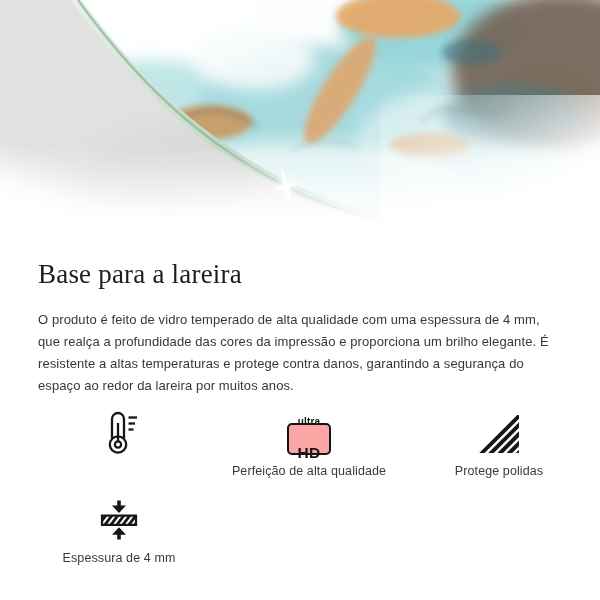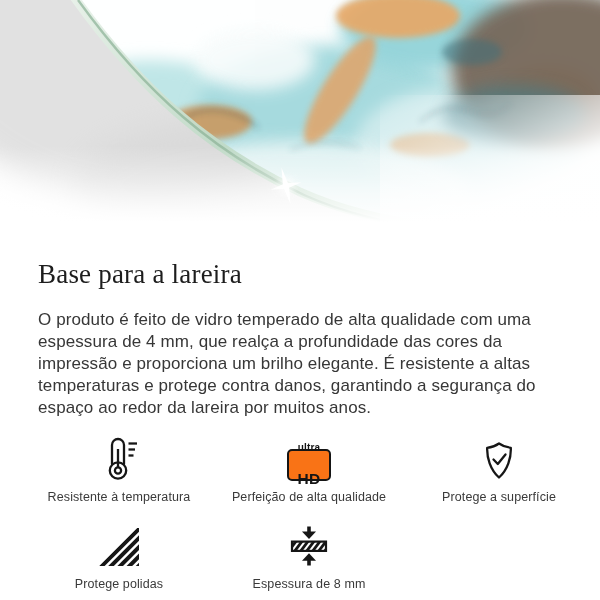--- a/index.html
+++ b/index.html
@@ -11,34 +11,34 @@
   .hero{position:relative;width:600px;height:236px;background:#ffffff;}
   .hero svg{display:block;}
   .content{padding:0 50px 0 38px;}
   .headline{
     font-family:"Liberation Serif", serif;
     font-weight:400;font-size:27px;line-height:34px;color:#1d1d1d;
     letter-spacing:.2px;padding-top:3px;
   }
   .headline span{display:block;}
   .desc{
-    margin-top:9px;font-size:17px;line-height:22px;color:#373737;
+    margin-top:9px;font-size:13px;line-height:22px;color:#373737;
     max-width:552px;letter-spacing:.1px;
   }
   .features{
     margin-top:2px;display:grid;grid-template-columns:1fr 1fr 1fr;
     row-gap:19px;width:570px;margin-left:-14px;
   }
   .feature{display:flex;flex-direction:column;align-items:center;}
   .feature .iconbox{height:45px;display:flex;align-items:flex-end;justify-content:center;}
   .feature .label{margin-top:9px;font-size:12.5px;color:#3a3a3a;letter-spacing:.1px;}
   .ultrahd{
     width:44px;height:32px;border:2.6px solid #151515;border-radius:5px;
     display:flex;flex-direction:column;align-items:center;justify-content:center;
-    box-sizing:border-box;line-height:1;background:#f97316;
+    box-sizing:border-box;line-height:1;background:#fca5a5;
   }
   .ultrahd .u-top{font-size:10px;font-weight:600;color:#151515;letter-spacing:.2px;}
   .ultrahd .u-bot{font-size:15.5px;font-weight:800;color:#151515;margin-top:18px;letter-spacing:.3px;}
   .ic{stroke:#161616;fill:none;stroke-width:2.3;}
 </style>
 </head>
 <body>
 
 <div class="hero">
   <svg width="600" height="236" viewBox="0 0 600 236">
@@ -133,42 +133,32 @@
         <svg width="40" height="45" viewBox="0 0 40 45">
           <path class="ic" d="M13,28 V9 a6,6 0 0 1 12,0 V28" stroke-linecap="round"></path>
           <circle class="ic" cx="19" cy="34.5" r="8.2"></circle>
           <circle class="ic" cx="19" cy="34.5" r="3.1" stroke-width="2"></circle>
           <line class="ic" x1="19" y1="13" x2="19" y2="31" stroke-width="2"></line>
           <line class="ic" x1="29.5" y1="7.5" x2="38" y2="7.5" stroke-width="2.2"></line>
           <line class="ic" x1="29.5" y1="13.5" x2="36" y2="13.5" stroke-width="2.2"></line>
           <line class="ic" x1="29.5" y1="19.5" x2="34.5" y2="19.5" stroke-width="2.2"></line>
         </svg>
       </div>
-      <div class="label">Resistente à temperatura</div>
     </div>
 
     <div class="feature">
       <div class="iconbox">
         <div class="ultrahd">
           <span class="u-top">ultra</span>
           <span class="u-bot">HD</span>
         </div>
       </div>
       <div class="label">Perfeição de alta qualidade</div>
     </div>
 
-    <div class="feature">
-      <div class="iconbox">
-        <svg width="44" height="41" viewBox="0 0 44 41">
-          <path class="ic" stroke-width="2.4" stroke-linejoin="round" d="M22,3.5 C25.5,6 29.5,7.3 33.8,7.8 C34.2,17.5 30.8,29.5 22,37.5 C13.2,29.5 9.8,17.5 10.2,7.8 C14.5,7.3 18.5,6 22,3.5 Z"></path>
-          <polyline class="ic" stroke-width="2.4" stroke-linecap="round" stroke-linejoin="round" points="16.5,19.5 20.8,24 28.5,14.5"></polyline>
-        </svg>
-      </div>
-      <div class="label">Protege a superfície</div>
-    </div>
 
 
     <div class="feature">
       <div class="iconbox">
         <svg width="44" height="40" viewBox="0 0 44 40">
           <defs>
               <clipPath id="triClip">
                 <polygon points="2,38 42,38 42,-2"></polygon>
               </clipPath>
             </defs>
@@ -201,17 +191,17 @@
             <line x1="25" y1="28" x2="34" y2="16"></line>
             <line x1="31" y1="28" x2="40" y2="16"></line>
             <line x1="37" y1="28" x2="46" y2="16"></line>
           </g>
           <line x1="22" y1="2.5" x2="22" y2="8" stroke="#161616" stroke-width="3.6"></line>
           <polygon points="15,7.5 29,7.5 22,15" fill="#161616"></polygon>
           <line x1="22" y1="41.5" x2="22" y2="36" stroke="#161616" stroke-width="3.6"></line>
           <polygon points="15,36.8 29,36.8 22,29.3" fill="#161616"></polygon>
         </svg>
       </div>
-      <div class="label">Espessura de 8 mm</div>
+      <div class="label">Espessura de 4 mm</div>
     </div>
 
   </div>
 </div>
 
 </body></html>

